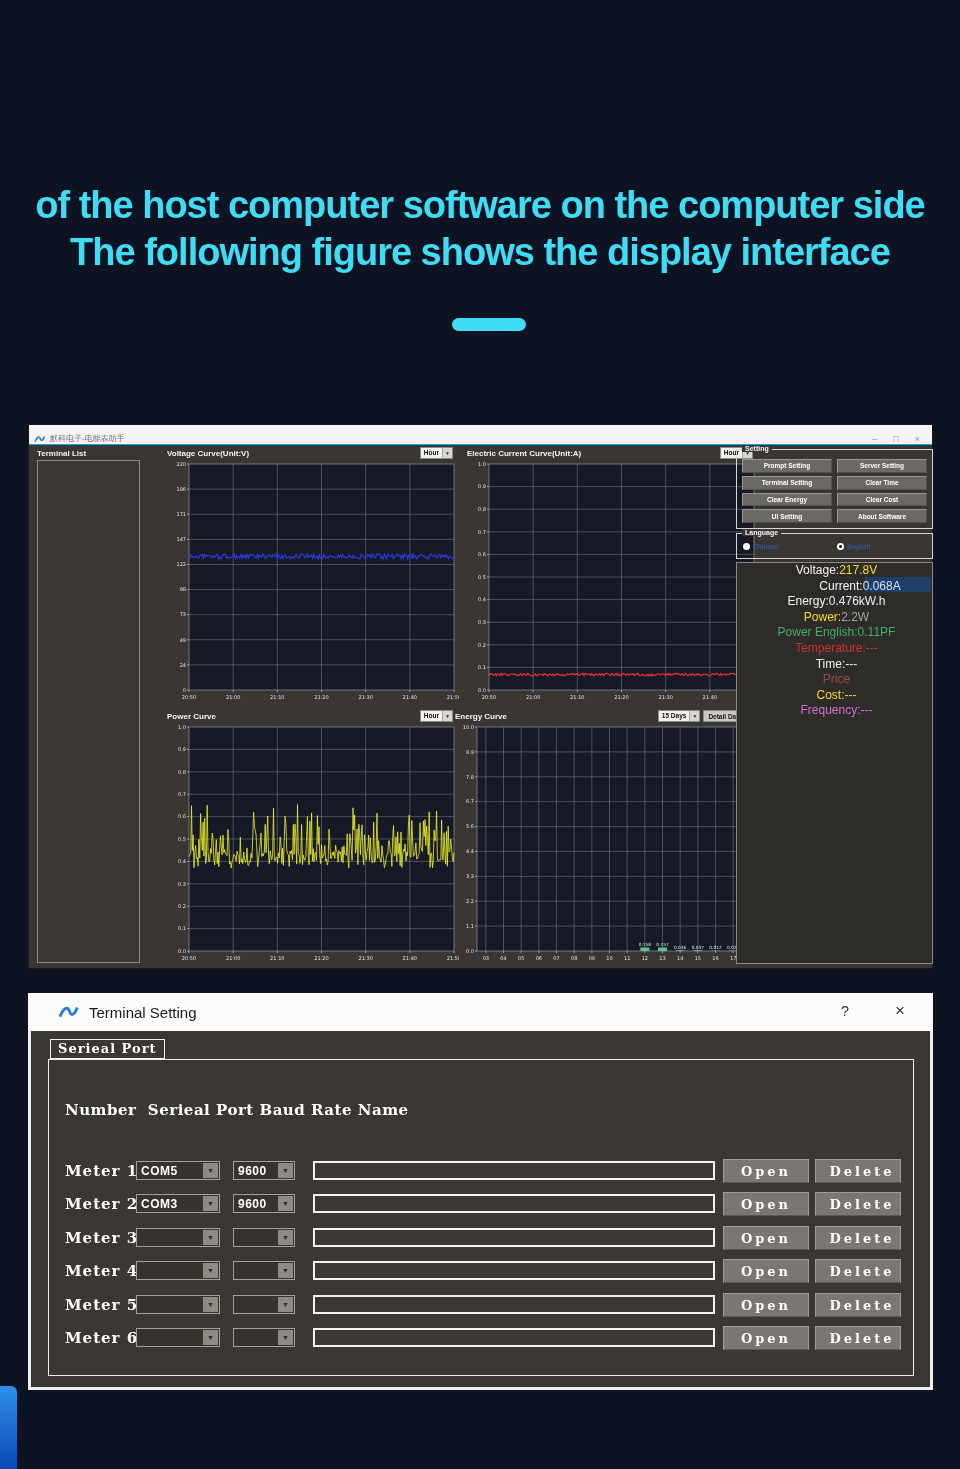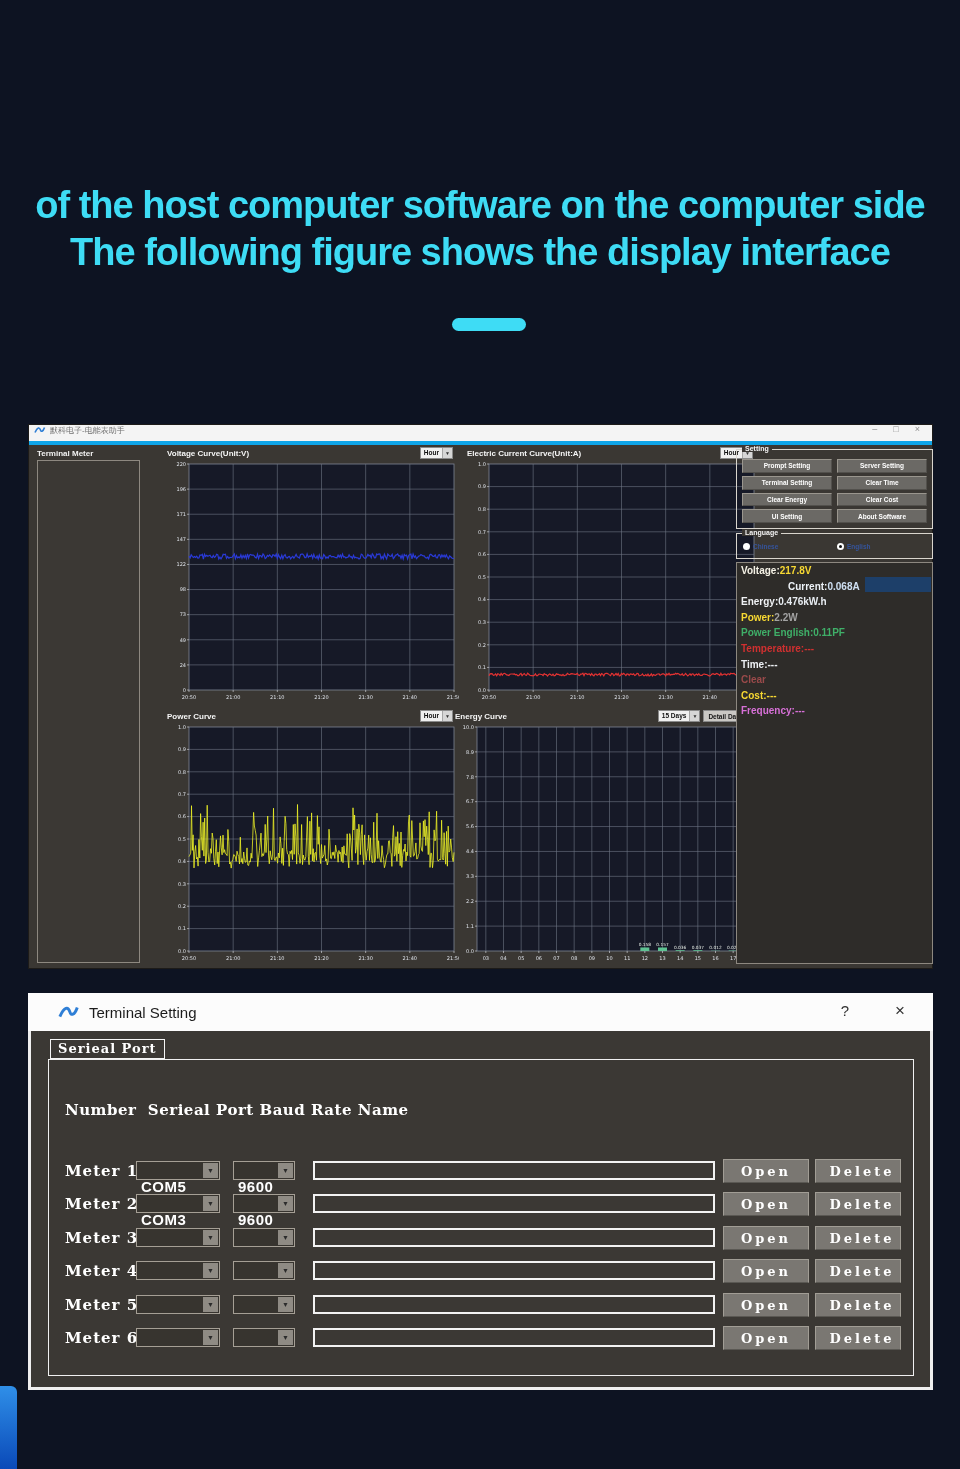--- a/index.html
+++ b/index.html
@@ -6,21 +6,21 @@
   #page{position:relative;width:960px;height:1469px;background:#0d1322;overflow:hidden;
         font-family:"Liberation Sans",sans-serif;}
 
   
   .heading{position:absolute;top:182px;left:0;width:100%;text-align:center;
            color:#3edcf5;font-weight:bold;font-size:38px;line-height:47px;letter-spacing:-1px;}
   .dash{position:absolute;left:452px;top:318px;width:74px;height:13px;border-radius:7px;background:#3edcf5;}
 
   
   .app{position:absolute;left:28px;top:424px;width:905px;height:545px;background:#3a3733;border:1px solid #1d1b19;box-sizing:border-box;}
-  .app-titlebar{position:absolute;left:0;top:0;width:100%;height:20px;background:#f4f4f4;display:flex;align-items:flex-start;box-sizing:border-box;border-bottom:4px solid #0ea5e9;}
+  .app-titlebar{position:absolute;left:0;top:0;width:100%;height:20px;background:#f4f4f4;display:flex;align-items:flex-end;box-sizing:border-box;border-bottom:1px solid #0ea5e9;}
   .app-logo{width:12px;height:10px;margin-left:5px;}
   .app-title{font-size:8px;color:#707070;margin-left:4px;}
   .win-controls{margin-left:auto;display:flex;gap:16px;margin-right:12px;color:#8f8f8f;font-size:9px;line-height:9px;}
   .win-controls span{cursor:default;}
   .app-body{position:absolute;left:0;top:20px;right:0;bottom:0;}
 
   .tl-label{position:absolute;left:8px;top:4px;font-size:8px;font-weight:bold;color:#f2f2f2;}
   .tl-box{position:absolute;left:8px;top:15px;width:103px;height:503px;border:1px solid #8d8880;background:#3b3834;box-sizing:border-box;}
 
   .chart{position:absolute;width:292px;margin-left:28px;}
@@ -50,21 +50,21 @@
   .language{left:707px;top:88px;width:197px;height:26px;}
   .radio{position:absolute;top:9px;display:flex;align-items:center;gap:3px;
          font-size:6.5px;font-weight:bold;color:#35549c;}
   .radio.r0{left:6px;} .radio.r1{left:100px;}
   .rdot{width:7px;height:7px;border-radius:50%;background:#fff;position:relative;}
   .radio.checked .rdot::after{content:"";position:absolute;left:2px;top:2px;width:3px;height:3px;border-radius:50%;background:#111;}
 
   .readings{position:absolute;left:707px;top:117px;width:197px;height:402px;
             border:1px solid #8d8880;background:#2e2c29;box-sizing:border-box;}
   .rline{position:relative;height:15.6px;line-height:15.6px;padding-left:4px;
-         font-size:10px;font-weight:bold;white-space:nowrap;z-index:2;}
+         font-size:12px;font-weight:normal;white-space:nowrap;z-index:2;text-align:center;}
   .rline:first-of-type{margin-top:2px;}
   .sel-box{position:absolute;right:1px;top:14px;width:66px;height:15px;background:#1d3f69;z-index:1;}
 
   
   .dialog{position:absolute;left:28px;top:993px;width:905px;height:397px;}
   .dlg-titlebar{position:absolute;top:0;left:0;right:0;height:38px;background:#fcfcfc;display:flex;align-items:center;}
   .dlg-logo{margin-left:30px;width:22px;height:20px;}
   .dlg-title{margin-left:9px;font-size:15px;color:#1c1c1c;}
   .dlg-help{position:absolute;right:78px;top:9px;font-size:15px;color:#333;width:20px;text-align:center;}
   .dlg-close{position:absolute;right:22px;top:8px;font-size:17px;color:#333;width:22px;text-align:center;}
@@ -74,21 +74,21 @@
        font-family:"DejaVu Serif",serif;font-weight:bold;font-size:13px;color:#fff;letter-spacing:1px;background:#3b3834;}
   .groupbox{position:absolute;left:17px;top:28px;width:866px;height:317px;border:1px solid #f0f0f0;box-sizing:border-box;}
   .cols-header{position:absolute;left:34px;top:70px;font-family:"DejaVu Serif",serif;font-weight:bold;
        font-size:15px;color:#fff;white-space:pre;letter-spacing:0.5px;}
   .mrow{position:absolute;left:0;width:100%;height:24px;}
   .mlabel{position:absolute;left:34px;top:3px;font-family:"DejaVu Serif",serif;font-weight:bold;
        font-size:15px;color:#fff;letter-spacing:1px;white-space:pre;}
   .cbo{position:absolute;top:2px;height:19px;background:#37342f;border:1px solid #a59f95;box-sizing:border-box;}
   .cbo.port{left:105px;width:84px;}
   .cbo.baud{left:202px;width:62px;}
-  .cval{position:absolute;left:4px;top:16px;font-size:15px;font-weight:bold;color:#fff;letter-spacing:0.5px;}
+  .cval{position:absolute;left:4px;top:2px;font-size:12px;font-weight:bold;color:#fff;letter-spacing:0.5px;}
   .carrow{position:absolute;right:1px;top:1px;bottom:1px;width:15px;background:#8f8b84;color:#2b2b2b;
        font-size:7px;display:flex;align-items:center;justify-content:center;}
   .name-input{position:absolute;left:282px;top:2px;width:402px;height:19px;background:#3b3834;
        border:2px solid #f2f2f2;box-sizing:border-box;}
   .gbtn{position:absolute;top:0;width:86px;height:24px;background:#7a7772;border:1px solid #a19d95;
        border-bottom-color:#5a5853;color:#fff;font-family:"DejaVu Serif",serif;font-weight:bold;
        font-size:13px;letter-spacing:3px;padding:0;}
   .gbtn.open{left:692px;} .gbtn.del{left:784px;padding-left:8px;}
 
   .blue-bar{position:absolute;left:0;top:1386px;width:17px;height:83px;
@@ -112,21 +112,21 @@
       </svg>
       <span class="app-title">默科电子-电能表助手</span>
       <span class="win-controls">
         <span>–</span>
         <span>□</span>
         <span>×</span>
       </span>
     </div>
 
     <div class="app-body">
-      <div class="tl-label">Terminal Meter</div>
+      <div class="tl-label">Terminal List</div>
       <div class="tl-box"></div>
 
       <div class="chart c1">
         <div class="chart-head">
           <span class="chart-title">Voltage Curve(Unit:V)</span>
           <span class="combo">
             <span class="ctext">Hour</span>
             <span class="combo-arrow">▼</span>
           </span>
         </div>
@@ -438,21 +438,21 @@
 
       <div class="readings">
         <div class="sel-box"></div>
         <div class="rline"><span style="color: rgb(245, 242, 230);">Voltage:</span><span style="color: rgb(247, 216, 50);">217.8V</span></div>
         <div class="rline"><span style="color: rgb(238, 243, 248); margin-left: 47px;">Current:</span><span style="color: rgb(207, 224, 242);">0.068A</span></div>
         <div class="rline"><span style="color: rgb(240, 242, 244);">Energy:</span><span style="color: rgb(232, 237, 242);">0.476kW.h</span></div>
         <div class="rline"><span style="color: rgb(247, 216, 50);">Power:</span><span style="color: #a3a3a3;">2.2W</span></div>
         <div class="rline"><span style="color: rgb(63, 175, 104);">Power English:</span><span style="color: rgb(63, 175, 104);">0.11PF</span></div>
         <div class="rline"><span style="color: rgb(208, 48, 48);">Temperature:</span><span style="color: rgb(208, 48, 48);">---</span></div>
         <div class="rline"><span style="color: rgb(237, 240, 244); margin-top: 40px;">Time:</span><span style="color: rgb(237, 240, 244);">---</span></div>
-        <div class="rline"><span style="color: rgb(154, 74, 74);">Clear</span><span style="color: rgb(154, 74, 74);"></span></div>
+        <div class="rline"><span style="color: rgb(154, 74, 74);">Price</span><span style="color: rgb(154, 74, 74);"></span></div>
         <div class="rline"><span style="color: rgb(247, 216, 50);">Cost:</span><span style="color: rgb(247, 216, 50);">---</span></div>
         <div class="rline"><span style="color: rgb(215, 112, 215);">Frequency:</span><span style="color: rgb(215, 112, 215);">---</span></div>
       </div>
     </div>
   </div>
 
   <div class="dialog">
     <div class="dlg-titlebar">
       <svg class="dlg-logo" viewBox="0 0 24 20">
         <path d="M2 15 C7 4, 11 4, 13 10 C14 14, 18 14, 21 5" stroke="#2f7fd6" stroke-width="3.2" fill="none"></path>

